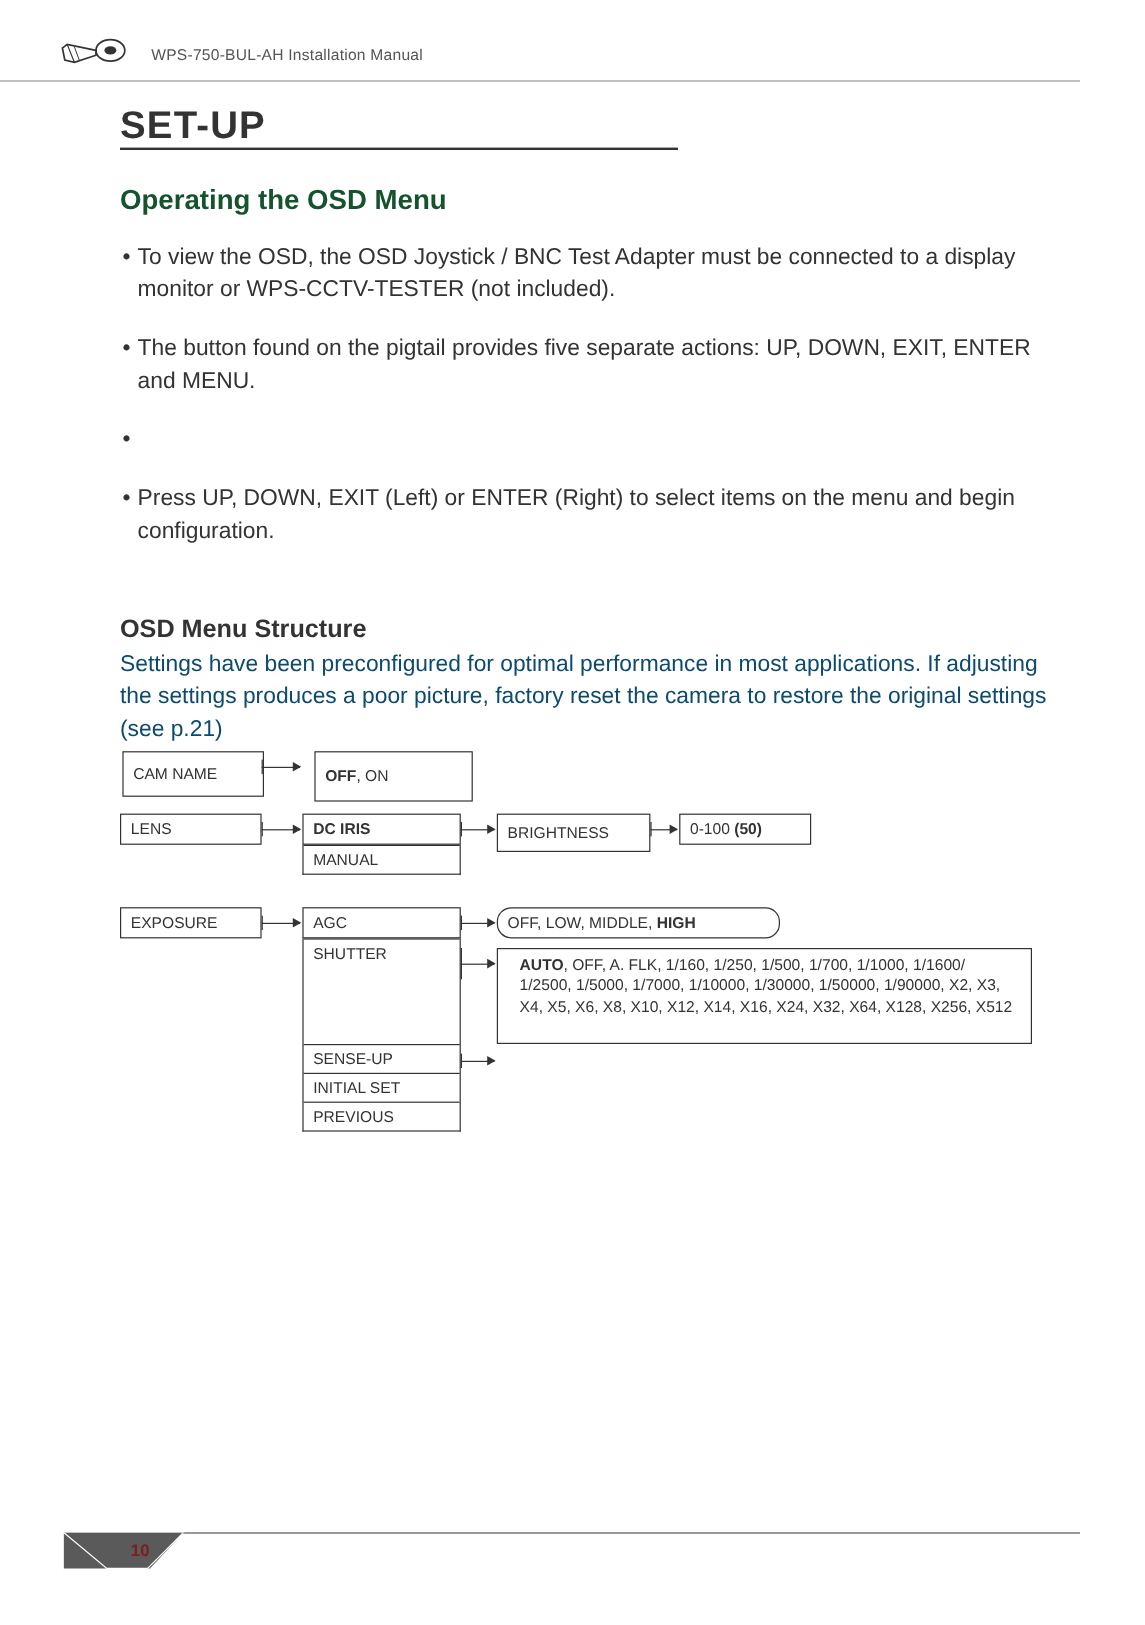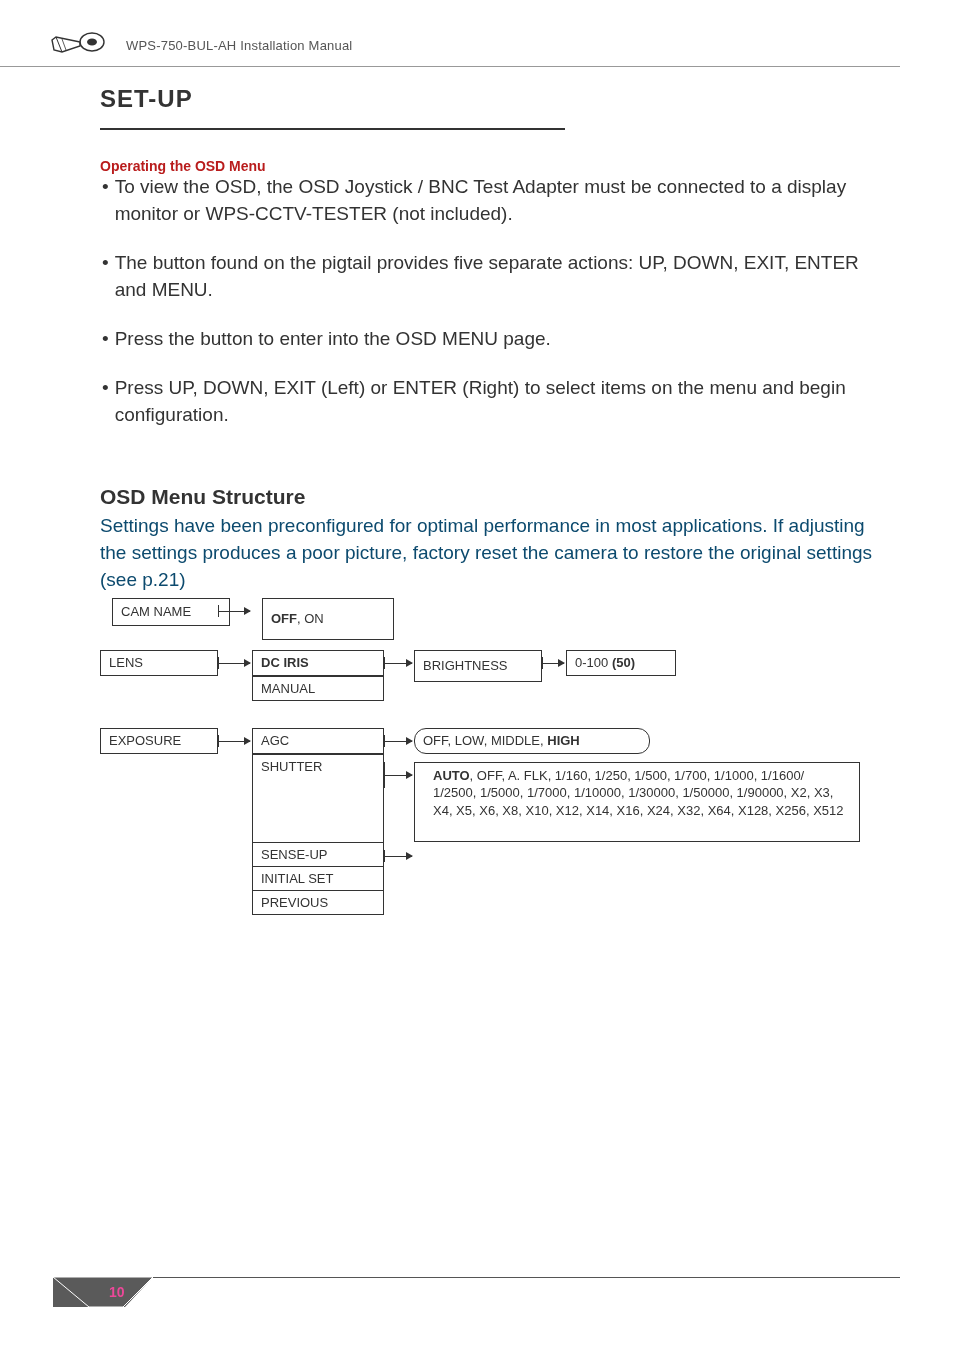--- a/index.html
+++ b/index.html
@@ -24,36 +24,37 @@
   }
   .doc-title {
     font-size: 13px;
     color: #555;
     letter-spacing: 0.2px;
   }
   .main {
     padding: 18px 68px 0 100px;
   }
   .h1 {
-    font-size: 24px;
+    font-size: 32px;
     font-weight: 700;
     letter-spacing: 1px;
     color: #333;
-    margin-bottom: 15px;
+    margin-bottom: 0;
   }
   .h1-rule {
     border: none;
     border-top: 2px solid #333;
     width: 465px;
     margin-bottom: 28px;
   }
   .h2 {
-    font-size: 14px;
-    font-weight: 700;
-    color: #b91c1c;
+    font-size: 23px;
+    font-weight: 700;
+    color: #14532d;
+    margin-bottom: 22px;
   }
   .h2b {
     font-size: 21px;
     font-weight: 700;
     color: #333;
     margin-top: 56px;
     margin-bottom: 4px;
   }
   .bullet {
     display: flex;
@@ -134,21 +135,21 @@
   .footer-tab {
     position: relative;
     width: 108px;
     height: 30px;
   }
   .footer-tab svg { position:absolute; top:-1px; left:-1px; }
   .footer-num {
     position: absolute;
     left: 55px;
     top: 6px;
-    color: #ec4899;
+    color: #7f1d1d;
     font-size: 14px;
     font-weight: 600;
   }
 </style>
 </head>
 <body>
 
 <div class="header-row">
   <span class="logo-wrap">
     <svg width="58" height="30" viewBox="0 0 58 30">
@@ -171,33 +172,32 @@
   <div class="bullet">
     <span class="dot">•</span>
     <span>To view the OSD, the OSD Joystick / BNC Test Adapter must be connected to a display monitor or WPS-CCTV-TESTER (not included).</span>
   </div>
   <div class="bullet">
     <span class="dot">•</span>
     <span>The button found on the pigtail provides five separate actions: UP, DOWN, EXIT, ENTER and MENU.</span>
   </div>
   <div class="bullet">
     <span class="dot">•</span>
-    <span>Press the button to enter into the OSD MENU page.</span>
   </div>
   <div class="bullet">
     <span class="dot">•</span>
     <span>Press UP, DOWN, EXIT (Left) or ENTER (Right) to select items on the menu and begin configuration.</span>
   </div>
 
   <div class="h2b">OSD Menu Structure</div>
   <div class="para">Settings have been preconfigured for optimal performance in most applications.  If adjusting the settings produces a poor picture, factory reset the camera to restore the original settings (see p.21)</div>
 
   <div class="diagram">
 
-    <div class="dbox" style="left:12px; top:0; width:118px; height:28px;">
+    <div class="dbox" style="left:2px; top:0; width:118px; height:38px;">
       <span>CAM NAME</span>
     </div>
     <div class="t-start" style="left:118px; top:7px; height:12px;"></div>
     <div class="arrow-h" style="left:118px; top:13px; width:32px;"></div>
     <div class="dbox" style="left:162px; top:0; width:132px; height:42px;">
       <span><span class="strong">OFF</span><span>, ON</span></span>
     </div>
 
     <div class="dbox" style="left:0; top:52px; width:118px; height:26px;">
       <span>LENS</span>

